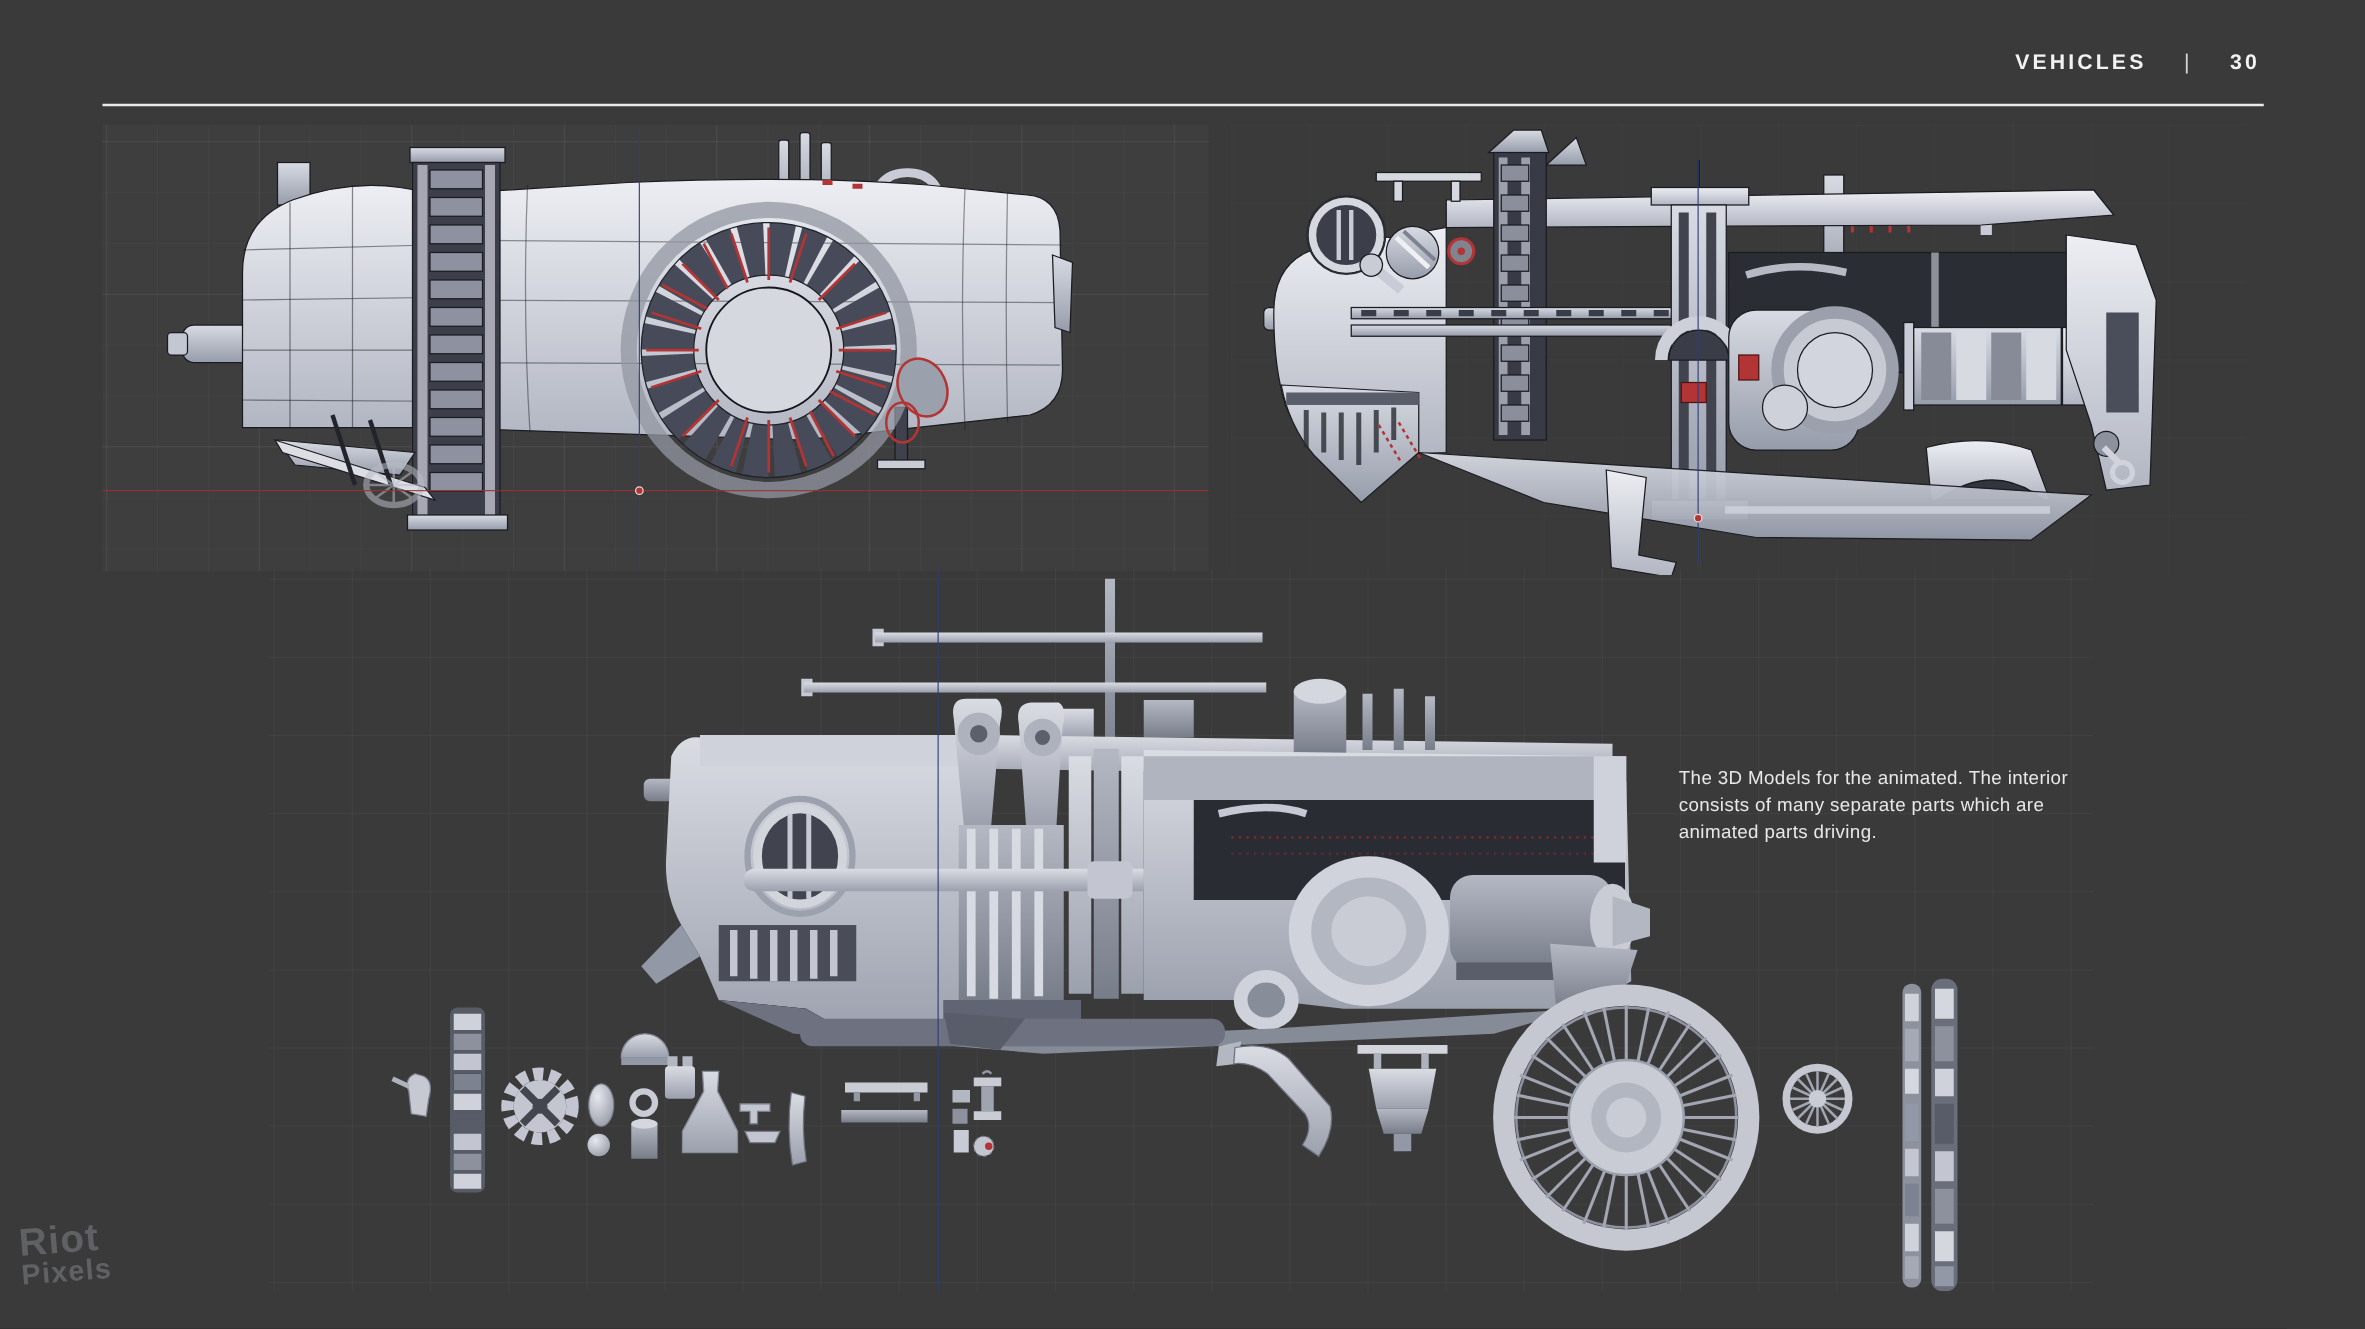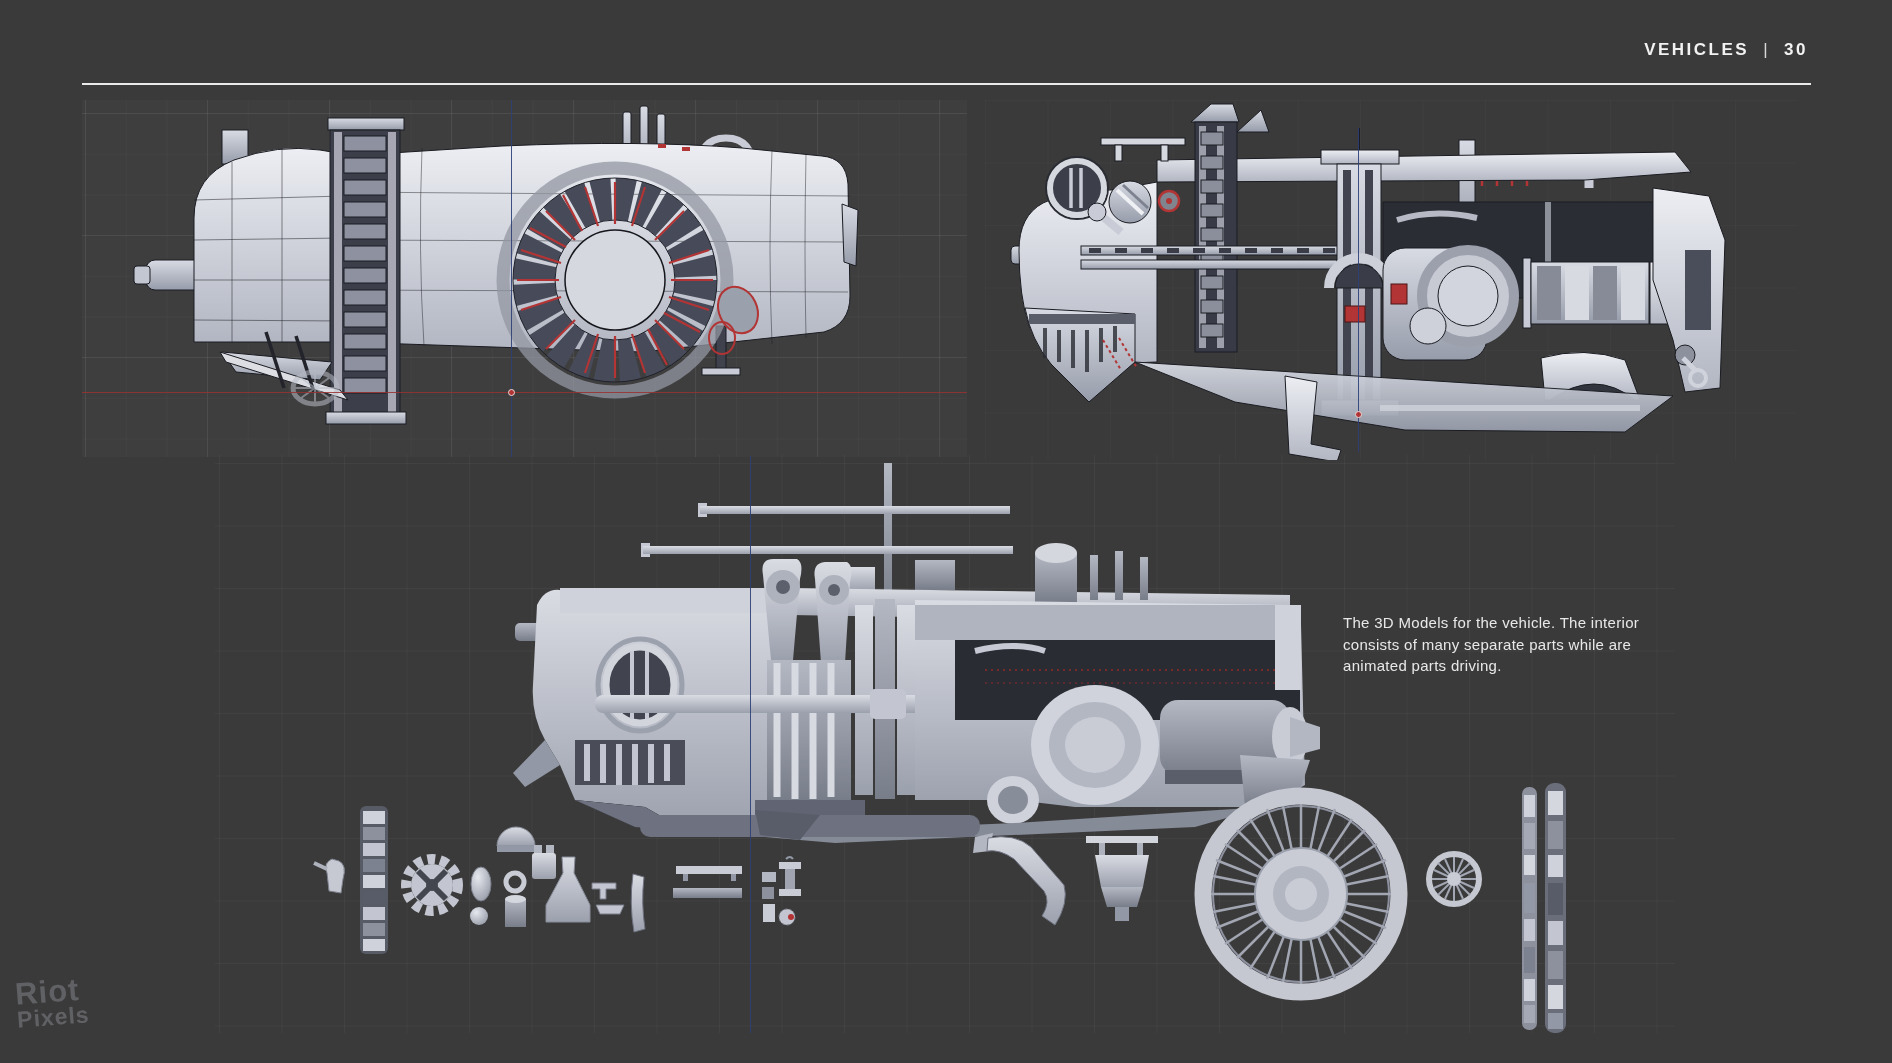--- a/index.html
+++ b/index.html
@@ -6,21 +6,21 @@
     --page-bg:#3a3a3a; --header-text:#f2f2f2; --rule:#fafafa; --caption-text:#e8e8e8;
     --axis-red:#993030; --axis-blue:#2e3f78; --accent-red:#b23434;
     --model-light:#d3d5dd; --model-mid:#a9adb9; --model-dark:#4b4f5c;
     --wire:#17181d; --watermark:#9a9ba3;
   }
   html,body{margin:0;padding:0;background:#2d2d2d;}
   .page{position:relative;width:1892px;height:1063px;background:var(--page-bg);
         overflow:hidden;font-family:"Liberation Sans",sans-serif;}
 
   
-  .header{position:absolute;top:40px;right:84px;display:flex;align-items:baseline;gap:14px;
+  .header{position:absolute;top:40px;right:84px;display:flex;align-items:baseline;gap:30px;
           color:var(--header-text);font-weight:bold;font-size:17px;letter-spacing:2.5px;}
   .header .sep{font-weight:normal;opacity:.85;}
   .header-rule{position:absolute;left:82px;top:83px;width:1729px;height:2px;
                background:var(--rule);opacity:.92;}
 
   
   .vp{position:absolute;}
   .vp1{left:82px;top:100px;width:885px;height:357px;background-color:#3e3e3f;
     background-image:
       linear-gradient(rgba(255,255,255,.05) 1px,transparent 1px),
@@ -668,22 +668,22 @@
           <rect x="1333" y="530" width="15" height="24" fill="#d5d7de"></rect>
             <rect x="1333" y="558" width="15" height="16" fill="#9298a5"></rect>
         </g>
       </g>
     </svg>
   </div>
 
   <div class="axis axis-z" style="left:750px;top:456px;height:577px;"></div>
 
   <div class="caption">
-    <div>The 3D Models for the vehicle. The interior</div>
-    <div>consists of many separate parts while are</div>
+    <div>The 3D Models for the animated. The interior</div>
+    <div>consists of many separate parts which are</div>
     <div>animated parts driving.</div>
   </div>
 
   <div class="watermark">
     <div class="l1">Riot</div>
     <div class="l2">Pixels</div>
   </div>
 
 </div>
 

